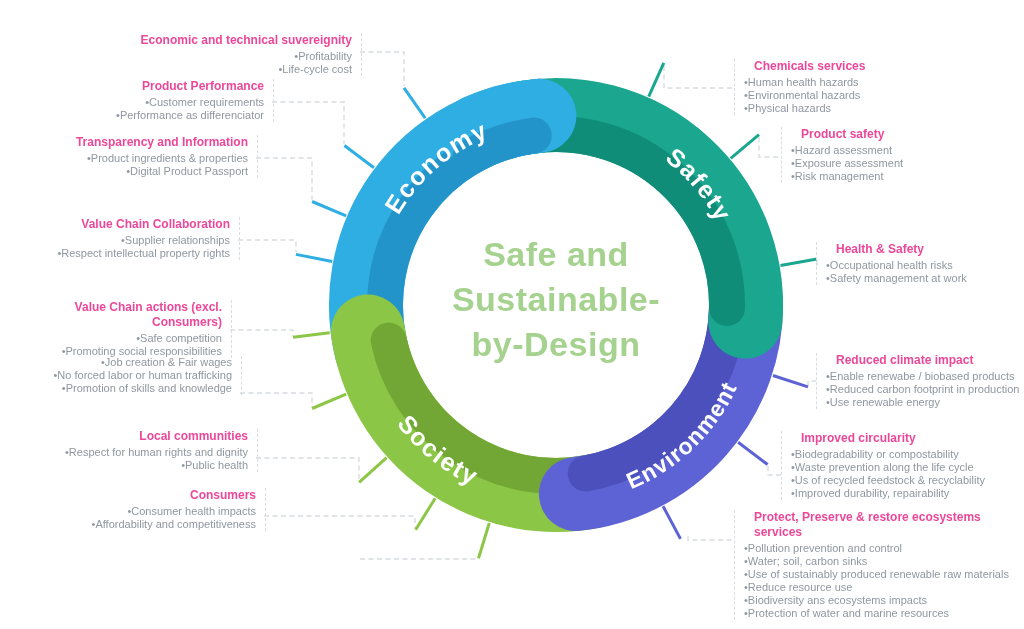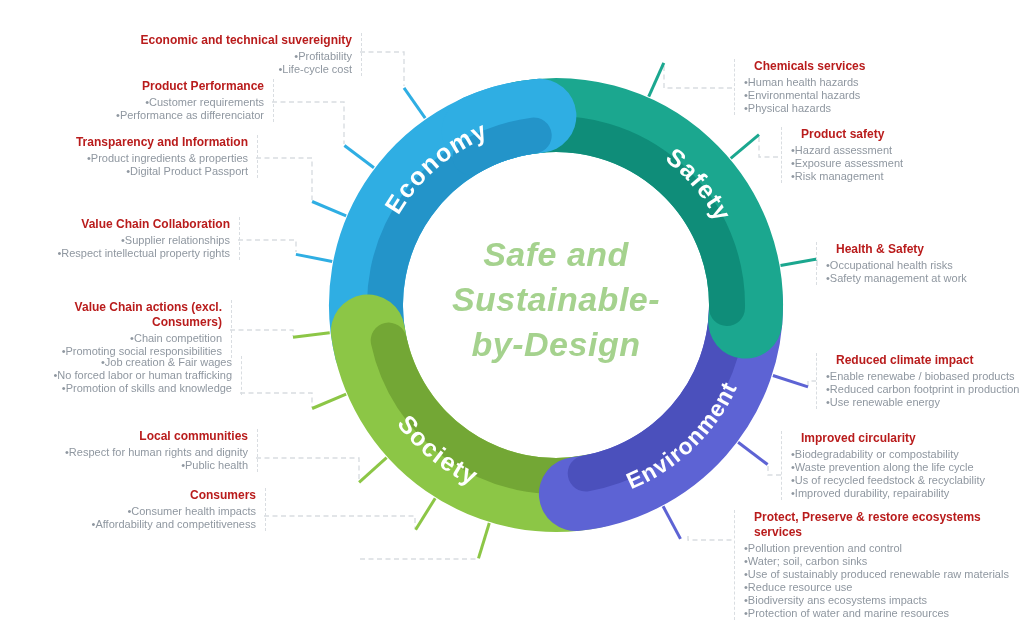--- a/index.html
+++ b/index.html
@@ -5,26 +5,26 @@
   html,body{margin:0;padding:0;background:#fff;}
   #canvas{position:relative;width:1024px;height:629px;background:#ffffff;overflow:hidden;
           font-family:"Liberation Sans", sans-serif;}
   svg{position:absolute;left:0;top:0;}
   .arc{fill:none;stroke-linecap:round;}
   .spoke{fill:none;stroke-width:3;}
   .conn{fill:none;stroke:#D9DDE1;stroke-width:1.4;stroke-dasharray:5 3.5;}
   .ringlabel{fill:#ffffff;font-weight:bold;letter-spacing:1.5px;font-size:25px;}
   .ringlabel.small{font-size:23px;letter-spacing:1px;}
   .label{position:absolute;color:#4C5662;}
-  .label .h{font-size:12px;font-weight:bold;color:#b91c1c;line-height:15px;margin-bottom:2px;padding-left:10px;}
+  .label .h{font-size:12px;font-weight:bold;color:#ec4899;line-height:15px;margin-bottom:2px;padding-left:10px;}
   .label .b{font-size:11px;color:#8F97A0;line-height:13px;white-space:nowrap;}
   .label.left{text-align:right;padding-right:9px;border-right:1px dashed #D9DDE1;}
   .label.right{text-align:left;padding-left:9px;border-left:1px dashed #D9DDE1;}
   #center-title{position:absolute;left:406px;top:232px;width:300px;text-align:center;
-    font-size:34px;font-weight:bold;color:#A5D28E;line-height:1.32;letter-spacing:0.5px;font-style:italic;}
+    font-size:34px;font-weight:bold;color:#A5D28E;line-height:1.32;letter-spacing:0.5px;}
 </style>
 </head>
 <body>
 
 <div id="canvas">
 
   <svg width="1024" height="629" viewBox="0 0 1024 629">
 
     <g>
       <path class="conn" d="M360 52 H404 V86"></path>
@@ -125,21 +125,21 @@
     <div class="b">•Supplier relationships</div>
     <div class="b">•Respect intellectual property rights</div>
   </div>
   <div class="label left" style="right:766px;top:135px">
     <div class="h">Transparency and Information</div>
     <div class="b">•Product ingredients &amp; properties</div>
     <div class="b">•Digital Product Passport</div>
   </div>
   <div class="label left" style="right:792px;top:300px">
     <div class="h">Value Chain actions (excl. Consumers)</div>
-    <div class="b">•Chain competition</div>
+    <div class="b">•Safe competition</div>
     <div class="b">•Promoting social responsibilities</div>
   </div>
   <div class="label left" style="right:782px;top:356px">
     <div class="b">•Job creation &amp; Fair wages</div>
     <div class="b">•No forced labor or human trafficking</div>
     <div class="b">•Promotion of skills and knowledge</div>
   </div>
   <div class="label left" style="right:766px;top:429px">
     <div class="h">Local communities</div>
     <div class="b">•Respect for human rights and dignity</div>

